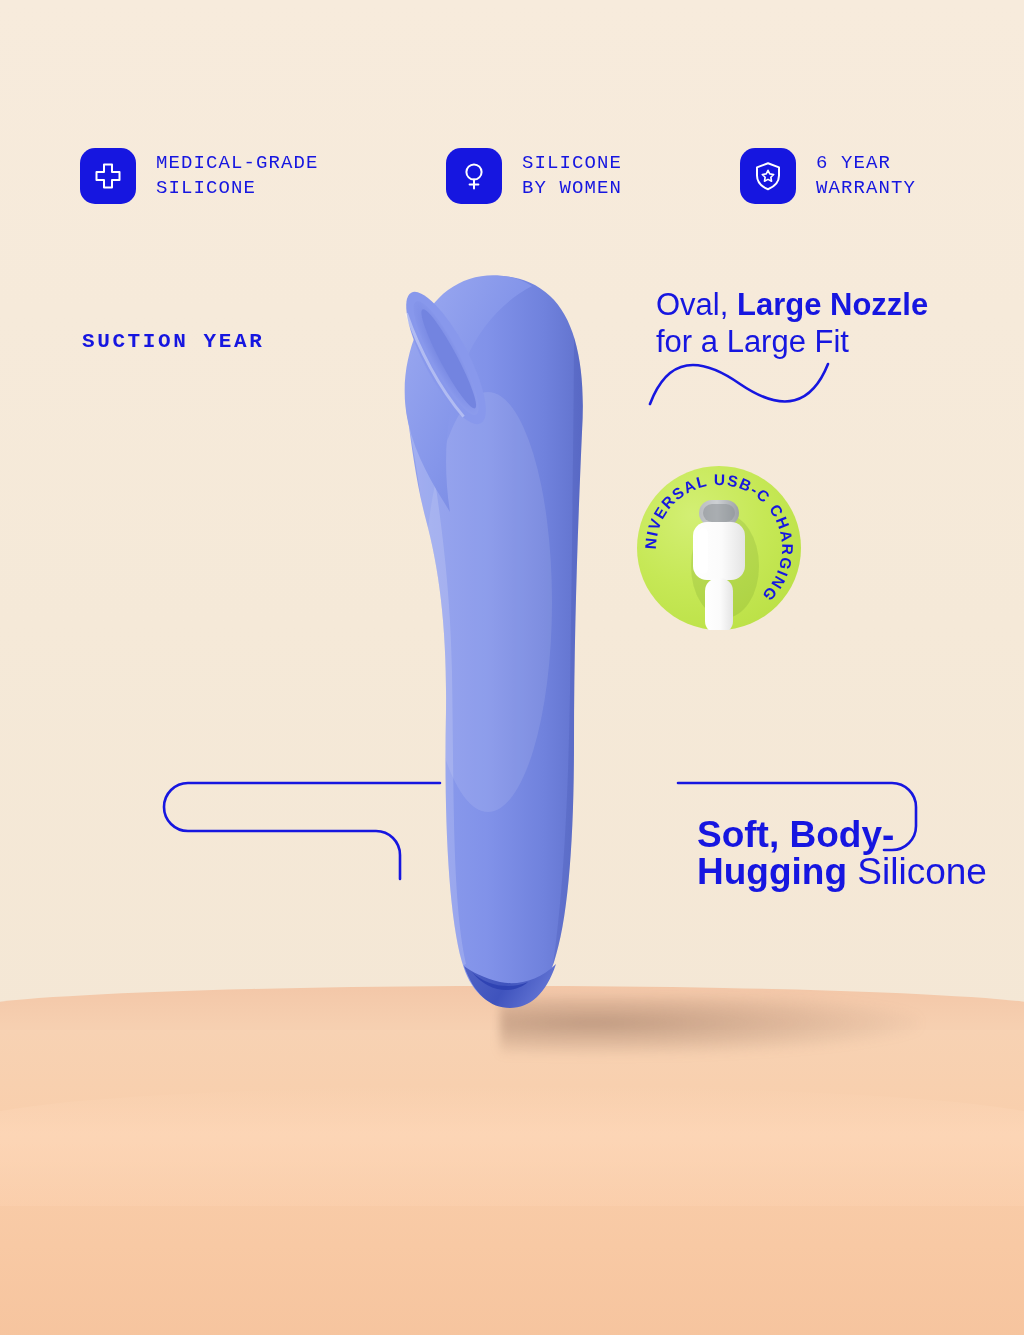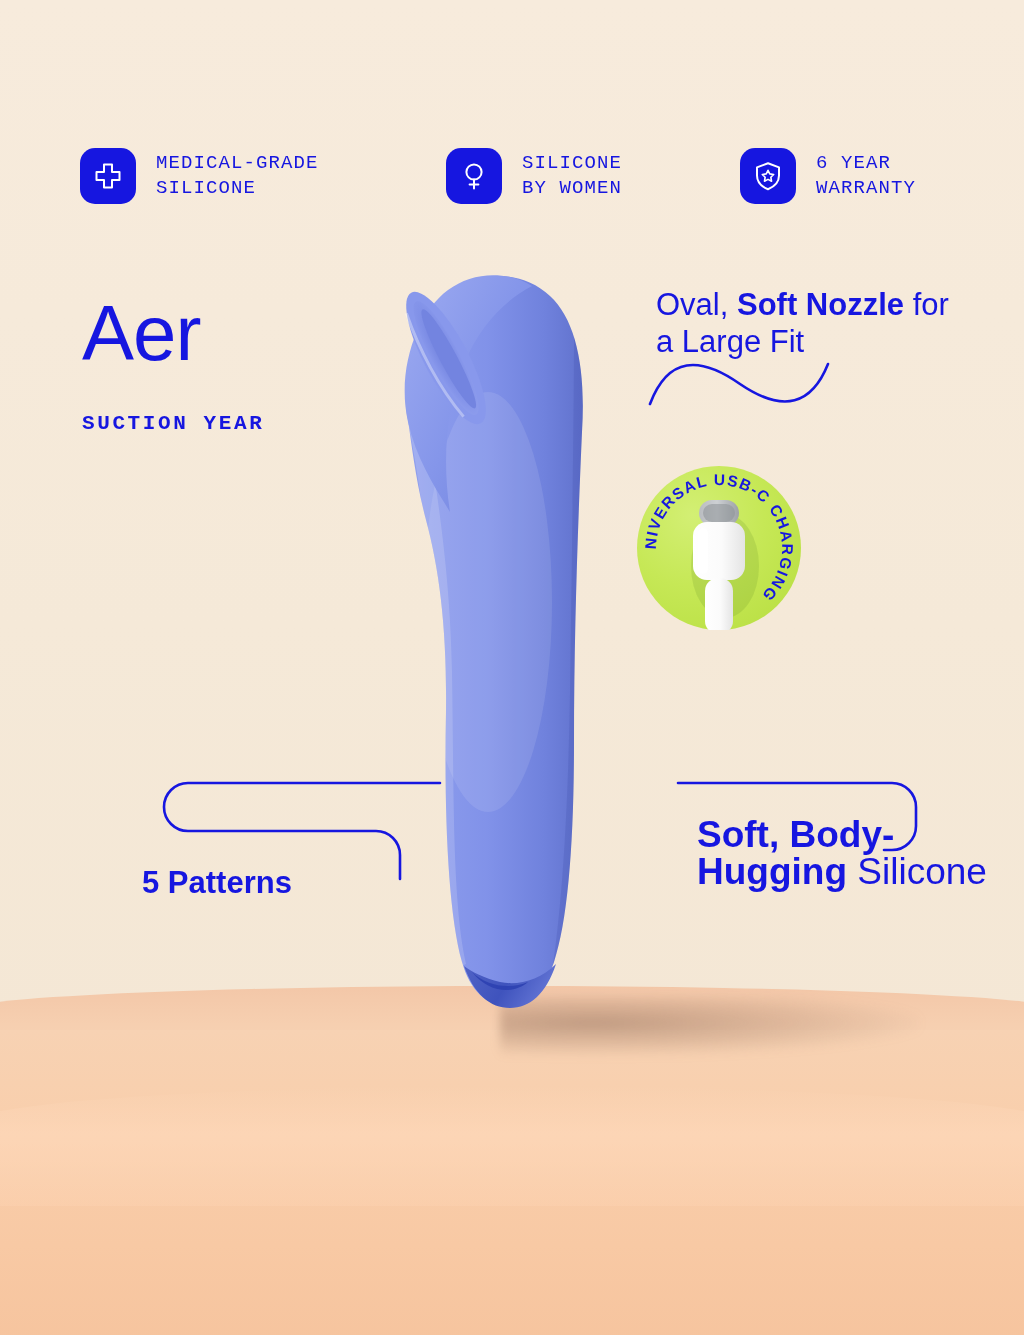--- a/index.html
+++ b/index.html
@@ -103,21 +103,20 @@
           <path d="M17 4.2 L28 8.4 V16.5 C28 23 23.2 27.7 17 30.2 C10.8 27.7 6 23 6 16.5 V8.4 Z" fill="none" stroke="#ffffff" stroke-width="2" stroke-linejoin="round"></path>
           <path d="M17 11.3 l1.75 3.6 3.95.55 -2.85 2.8 .68 3.95 -3.53-1.86 -3.53 1.86 .68-3.95 -2.85-2.8 3.95-.55 Z" fill="none" stroke="#ffffff" stroke-width="1.6" stroke-linejoin="round"></path>
         </svg>
       </div>
       <div class="badge-label">6 YEAR
 WARRANTY</div>
     </div>
   </div>
 
   <div class="title-block">
-    <div class="title-main">Aer</div>
     <div class="title-sub">SUCTION YEAR</div>
   </div>
 
   <div class="product">
     <svg class="prod-svg" width="300" height="745" viewBox="0 0 300 745">
       <defs>
         <linearGradient id="bodyGrad" x1="0" y1="0" x2="1" y2="0">
           <stop offset="0%" stop-color="#93a2ee"></stop>
           <stop offset="14%" stop-color="#8b9bec"></stop>
           <stop offset="46%" stop-color="#8192e9"></stop>
@@ -193,25 +192,24 @@
 
   <svg class="line-svg" viewBox="0 0 1024 1335">
     <path d="M650 404 C668 356 700 356 740 384 C784 414 812 404 828 364" fill="none" stroke="#1616e0" stroke-width="2.6" stroke-linecap="round"></path>
 
     <path d="M440 783 L188 783 A24 24 0 0 0 188 831 L376 831 A24 24 0 0 1 400 855 L400 879" fill="none" stroke="#1616e0" stroke-width="2.6" stroke-linecap="round"></path>
 
     <path d="M678 783 L892 783 A24 24 0 0 1 916 807 L916 826 A24 24 0 0 1 892 850 L884 850" fill="none" stroke="#1616e0" stroke-width="2.6" stroke-linecap="round"></path>
   </svg>
 
   <div class="callout co-nozzle">
-    <span>Oval, </span><b>Soft Nozzle</b><span> for a Large Fit</span>
+    <span>Oval, </span><b>Large Nozzle</b><span> for a Large Fit</span>
   </div>
 
   <div class="callout co-int">
-    <div>5 Patterns</div>
   </div>
 
   <div class="callout co-soft">
     <b>Soft, Body-Hugging</b><span> Silicone</span>
   </div>
 
   <div class="usb-badge">
     <div class="usb-circle"></div>
     <svg class="usb-svg" width="164" height="164" viewBox="0 0 164 164">
       <defs>

